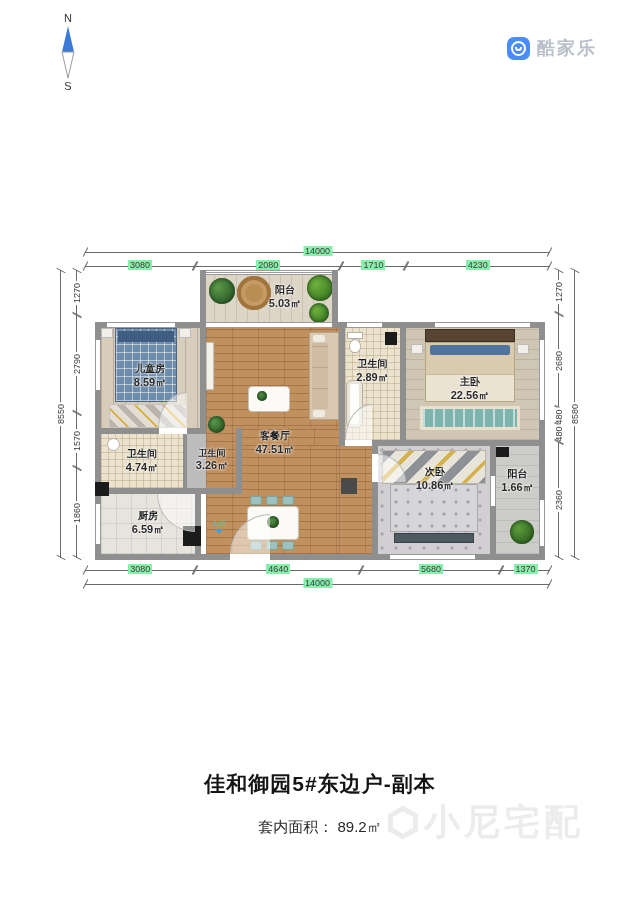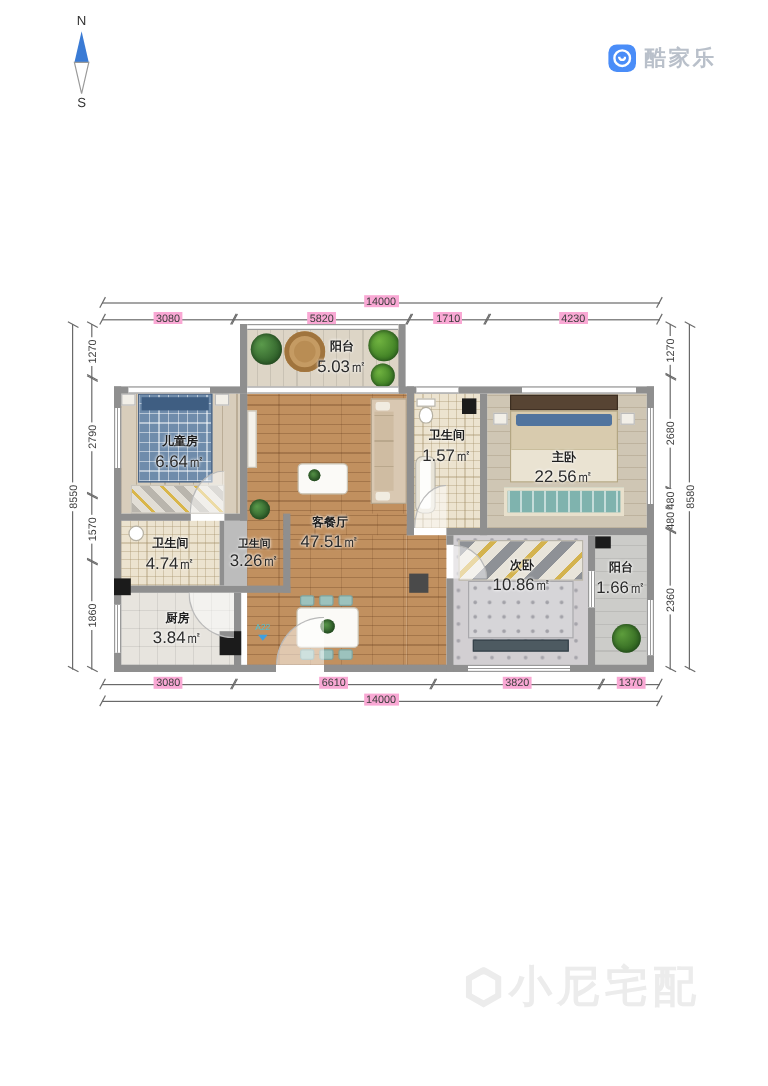--- a/index.html
+++ b/index.html
@@ -18,40 +18,40 @@
   .room{position:absolute;}
   .wall{position:absolute;background:#8f8f8f;z-index:6;}
   .blk{position:absolute;background:#1b1b1b;z-index:7;}
   .winh{position:absolute;background:#fff;z-index:7;border-top:1px solid #9a9a9a;border-bottom:1px solid #9a9a9a;
         background-image:linear-gradient(to bottom,transparent 44%,#9a9a9a 44%,#9a9a9a 56%,transparent 56%);box-sizing:border-box;}
   .winv{position:absolute;background:#fff;z-index:7;border-left:1px solid #9a9a9a;border-right:1px solid #9a9a9a;
         background-image:linear-gradient(to right,transparent 44%,#9a9a9a 44%,#9a9a9a 56%,transparent 56%);box-sizing:border-box;}
   .arc{position:absolute;z-index:8;background:rgba(255,255,255,.5);box-sizing:border-box;}
   .rlabel{position:absolute;z-index:9;text-align:center;color:#1d1d1d;font-size:10px;font-weight:bold;line-height:1.25;
           text-shadow:0 0 2px #fff,0 0 3px #fff;}
-  .rlabel .area{display:block;font-weight:normal;font-size:14px;color:#2a2a2a;}
+  .rlabel .area{display:block;font-weight:bold;font-size:11px;color:#2a2a2a;}
   .plant{position:absolute;z-index:5;border-radius:50%;background:radial-gradient(circle at 35% 35%,#5a9a4b,#2d5c28 75%);box-shadow:inset 0 0 4px #1d3c1a;}
   .furn{position:absolute;z-index:4;}
   
   .fl-wood{background:#c1905f;background-image:repeating-linear-gradient(0deg,rgba(90,50,20,.28) 0 1px,transparent 1px 8px),repeating-linear-gradient(90deg,rgba(90,50,20,.18) 0 1px,transparent 1px 26px);}
   .fl-kids{background:#d8cdbb;background-image:repeating-linear-gradient(90deg,rgba(120,100,70,.3) 0 1px,transparent 1px 12px);}
   .fl-mosaic{background:#ece3cf;background-image:repeating-linear-gradient(0deg,rgba(160,140,100,.35) 0 1px,transparent 1px 7px),repeating-linear-gradient(90deg,rgba(160,140,100,.35) 0 1px,transparent 1px 7px);}
   .fl-gray{background:#bcbcbc;}
   .fl-kitchen{background:#e7e4de;background-image:repeating-linear-gradient(0deg,rgba(0,0,0,.08) 0 1px,transparent 1px 15px),repeating-linear-gradient(90deg,rgba(0,0,0,.08) 0 1px,transparent 1px 15px);}
   .fl-balc{background:#ddd5c6;background-image:repeating-linear-gradient(90deg,rgba(0,0,0,.09) 0 1px,transparent 1px 11px);}
   .fl-balc2{background:#ccccc9;background-image:repeating-linear-gradient(0deg,rgba(0,0,0,.08) 0 1px,transparent 1px 11px);}
   .fl-master{background:#cfc6b4;background-image:repeating-linear-gradient(0deg,rgba(110,90,60,.18) 0 1px,transparent 1px 10px);}
   .fl-bed2{background:#d2cfd2;background-image:radial-gradient(circle at 4px 4px,rgba(120,120,130,.5) 1px,transparent 2px);background-size:14px 14px;}
   
   .dimrow{position:absolute;display:flex;z-index:2;}
   .dimcol{position:absolute;display:flex;flex-direction:column;z-index:2;}
   .seg{position:relative;flex-basis:0;border-bottom:1px solid #6a6a6a;height:100%;}
   .seg:before,.seg:after{content:"";position:absolute;bottom:-5px;width:1px;height:10px;background:#6a6a6a;transform:rotate(28deg);}
   .seg:before{left:0;} .seg:after{right:0;}
-  .seg span{position:absolute;left:50%;bottom:-4px;transform:translateX(-50%);font-size:9px;color:#3c3c3c;background:#f9a8d4;padding:0 2px;white-space:nowrap;}
+  .seg span{position:absolute;left:50%;bottom:-4px;transform:translateX(-50%);font-size:9px;color:#3c3c3c;background:#86efac;padding:0 2px;white-space:nowrap;}
   .vseg{position:relative;flex-basis:0;border-left:1px solid #6a6a6a;width:100%;}
   .vseg:before,.vseg:after{content:"";position:absolute;left:-5px;width:10px;height:1px;background:#6a6a6a;transform:rotate(28deg);}
   .vseg:before{top:0;} .vseg:after{bottom:0;}
   .vseg span{position:absolute;top:50%;left:0;transform:translate(-50%,-50%) rotate(-90deg);font-size:9px;color:#3c3c3c;background:#fff;padding:0 2px;white-space:nowrap;}
   
   #title{position:absolute;left:0;top:770px;width:100%;text-align:center;font-size:21px;font-weight:bold;color:#141414;letter-spacing:1px;}
   #areaLine{position:absolute;left:0;top:818px;width:100%;text-align:center;font-size:15px;color:#2a2a2a;}
   #watermark{position:absolute;left:388px;top:798px;display:flex;align-items:center;gap:6px;z-index:1;}
   #watermark .hex{width:30px;height:34px;background:#ececec;clip-path:polygon(50% 0,100% 25%,100% 75%,50% 100%,0 75%,0 25%);position:relative;}
   #watermark .hex:after{content:"";position:absolute;left:5px;top:6px;width:20px;height:22px;background:#fff;clip-path:polygon(50% 0,100% 25%,100% 75%,50% 100%,0 75%,0 25%);}
@@ -196,45 +196,45 @@
       <span>A22</span>
       <div class="tri"></div>
     </div>
 
     <div class="rlabel" style="left:155px;top:14px;width:70px;">
       <span>阳台</span>
       <span class="area">5.03㎡</span>
     </div>
     <div class="rlabel" style="left:20px;top:93px;width:70px;">
       <span>儿童房</span>
-      <span class="area">6.64㎡</span>
+      <span class="area">8.59㎡</span>
     </div>
     <div class="rlabel" style="left:245px;top:88px;width:65px;">
       <span>卫生间</span>
-      <span class="area">1.57㎡</span>
+      <span class="area">2.89㎡</span>
     </div>
     <div class="rlabel" style="left:340px;top:106px;width:70px;">
       <span>主卧</span>
       <span class="area">22.56㎡</span>
     </div>
     <div class="rlabel" style="left:13px;top:178px;width:68px;">
       <span>卫生间</span>
       <span class="area">4.74㎡</span>
     </div>
     <div class="rlabel" style="left:91px;top:178px;width:52px;font-size:9px;">
       <span>卫生间</span>
       <span class="area">3.26㎡</span>
     </div>
     <div class="rlabel" style="left:145px;top:160px;width:70px;">
       <span>客餐厅</span>
       <span class="area">47.51㎡</span>
     </div>
     <div class="rlabel" style="left:18px;top:240px;width:70px;">
       <span>厨房</span>
-      <span class="area">3.84㎡</span>
+      <span class="area">6.59㎡</span>
     </div>
     <div class="rlabel" style="left:305px;top:196px;width:70px;">
       <span>次卧</span>
       <span class="area">10.86㎡</span>
     </div>
     <div class="rlabel" style="left:390px;top:198px;width:65px;">
       <span>阳台</span>
       <span class="area">1.66㎡</span>
     </div>
   </div>
@@ -243,39 +243,39 @@
     <div class="seg" style="flex-grow:1;">
         <span>14000</span>
       </div>
   </div>
 
   <div class="dimrow" style="left:85px;top:254px;width:465px;height:12px;">
     <div class="seg" style="flex-grow:108;">
         <span>3080</span>
       </div>
     <div class="seg" style="flex-grow:144;">
-        <span>5820</span>
+        <span>2080</span>
       </div>
     <div class="seg" style="flex-grow:63;">
         <span>1710</span>
       </div>
     <div class="seg" style="flex-grow:142;">
         <span>4230</span>
       </div>
   </div>
 
   <div class="dimrow" style="left:85px;top:558px;width:465px;height:12px;">
     <div class="seg" style="flex-grow:104;">
         <span>3080</span>
       </div>
     <div class="seg" style="flex-grow:156;">
-        <span>6610</span>
+        <span>4640</span>
       </div>
     <div class="seg" style="flex-grow:132;">
-        <span>3820</span>
+        <span>5680</span>
       </div>
     <div class="seg" style="flex-grow:46;">
         <span>1370</span>
       </div>
   </div>
 
   <div class="dimrow" style="left:85px;top:572px;width:465px;height:12px;">
     <div class="seg" style="flex-grow:1;">
         <span>14000</span>
       </div>
@@ -323,14 +323,16 @@
   <div class="dimcol" style="left:574px;top:270px;width:12px;height:288px;">
     <div class="vseg" style="flex-grow:1;">
         <span>8580</span>
       </div>
   </div>
 
   <div id="watermark">
     <div class="hex"></div>
     <div class="wtext">小尼宅配</div>
   </div>
+  <div id="title">佳和御园5#东边户-副本</div>
+  <div id="areaLine">套内面积： 89.2㎡</div>
 
 </div>
 
 </body></html>

